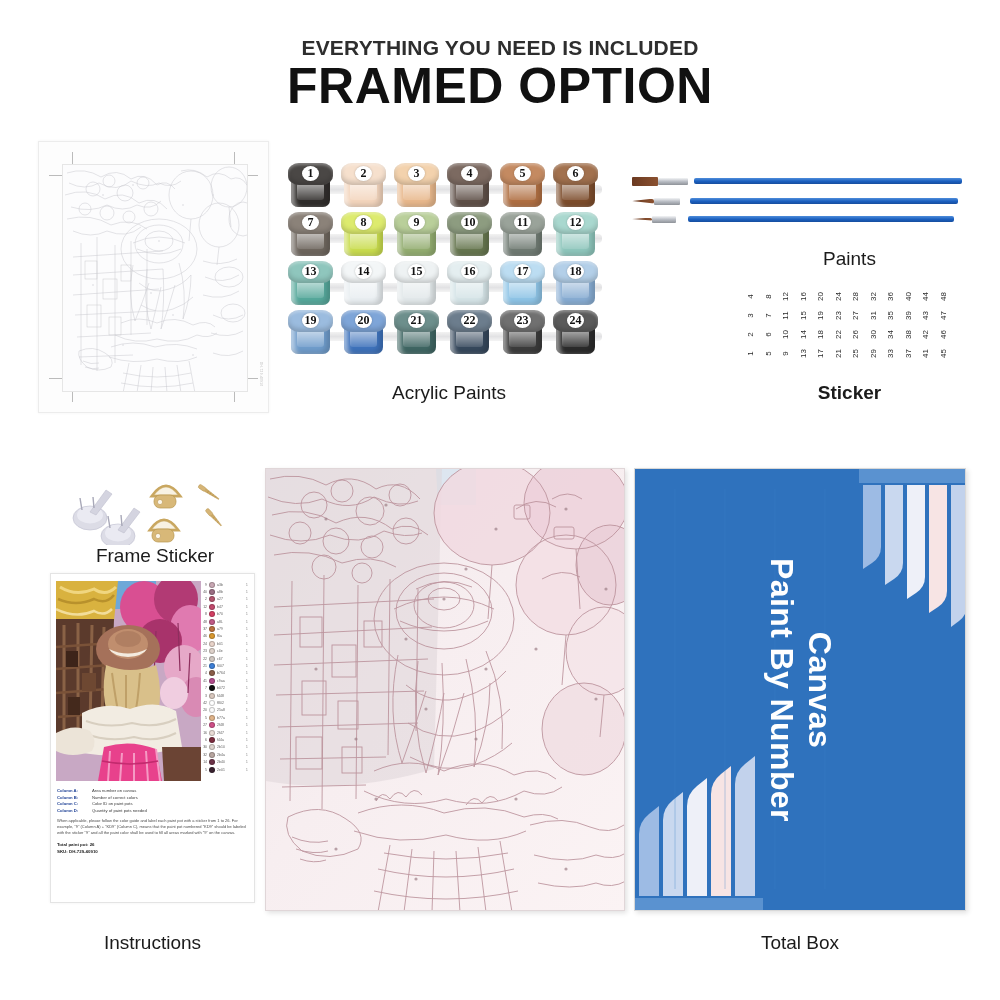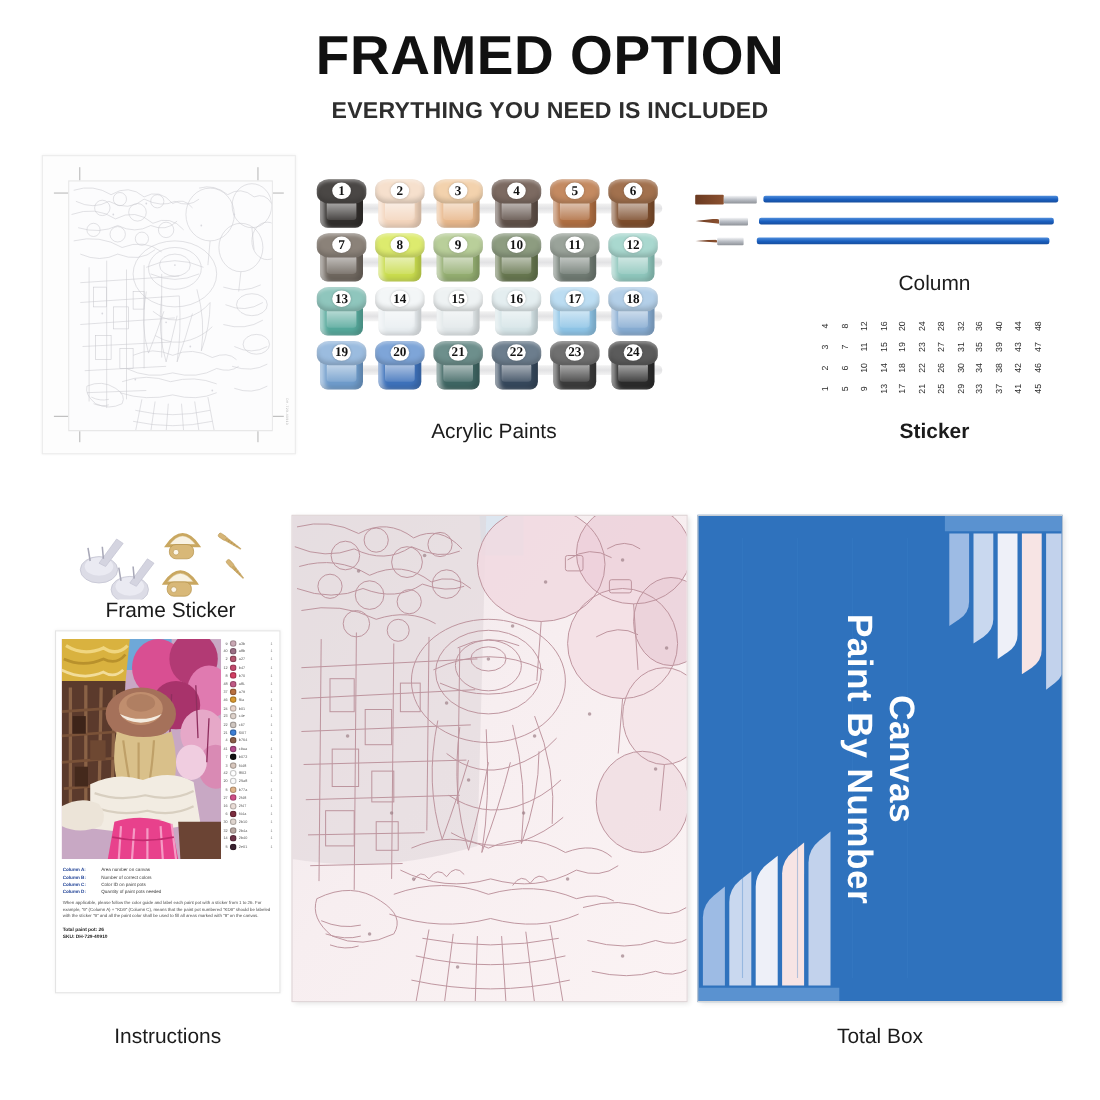--- a/index.html
+++ b/index.html
@@ -194,22 +194,22 @@
     color: #ffffff; font-size: 32px; font-weight: bold;
     letter-spacing: 0.4px; text-align: center; line-height: 1.18;
   }
 </style>
 </head>
 <body>
 
 <div id="page">
 
   <div id="header">
+    <div id="subtitle">EVERYTHING YOU NEED IS INCLUDED</div>
     <div id="title">FRAMED OPTION</div>
-    <div id="subtitle">EVERYTHING YOU NEED IS INCLUDED</div>
   </div>
 
   <div id="ref-paper">
     <div class="crop-v" style="left:33px; top:10px;"></div>
     <div class="crop-h" style="left:10px; top:33px;"></div>
     <div class="crop-v" style="right:33px; top:10px;"></div>
     <div class="crop-h" style="right:10px; top:33px;"></div>
     <div class="crop-v" style="left:33px; bottom:10px;"></div>
     <div class="crop-h" style="left:10px; bottom:33px;"></div>
     <div class="crop-v" style="right:33px; bottom:10px;"></div>
@@ -492,21 +492,21 @@
         <div class="brush-tip" style="left: 0px; top: 4.5px; width: 22px; height: 5px; background: linear-gradient(90deg, rgb(107, 58, 33), rgb(139, 81, 48)); border-radius: 50% 2px 2px 50%; clip-path: polygon(0px 50%, 100% 0px, 100% 100%);"></div>
         <div class="brush-ferrule" style="left: 22px; top: 3.5px; width: 26px;"></div>
         <div class="brush-handle" style="left: 58px; top: 4px; width: 268px;"></div>
       </div>
       <div class="brush" style="top: 44px; left: 0px; width: 330px;">
         <div class="brush-tip" style="left: 0px; top: 5.5px; width: 20px; height: 3px; background: linear-gradient(90deg, rgb(107, 58, 33), rgb(139, 81, 48)); border-radius: 50% 2px 2px 50%; clip-path: polygon(0px 50%, 100% 0px, 100% 100%);"></div>
         <div class="brush-ferrule" style="left: 20px; top: 3.5px; width: 24px;"></div>
         <div class="brush-handle" style="left: 56px; top: 4px; width: 266px;"></div>
       </div>
     </div>
-  <div class="caption" style="left:742px; top:248px; width:215px;">Column</div>
+  <div class="caption" style="left:742px; top:248px; width:215px;">Paints</div>
 
   <div id="sticker">
       <div class="sticker-col" style="left: 0px;">
         <div class="sticker-num" style="top: 0px;">4</div>
         <div class="sticker-num" style="top: 19px;">3</div>
         <div class="sticker-num" style="top: 38px;">2</div>
         <div class="sticker-num" style="top: 57px;">1</div>
       </div>
       <div class="sticker-col" style="left: 17.5px;">
         <div class="sticker-num" style="top: 0px;">8</div>

